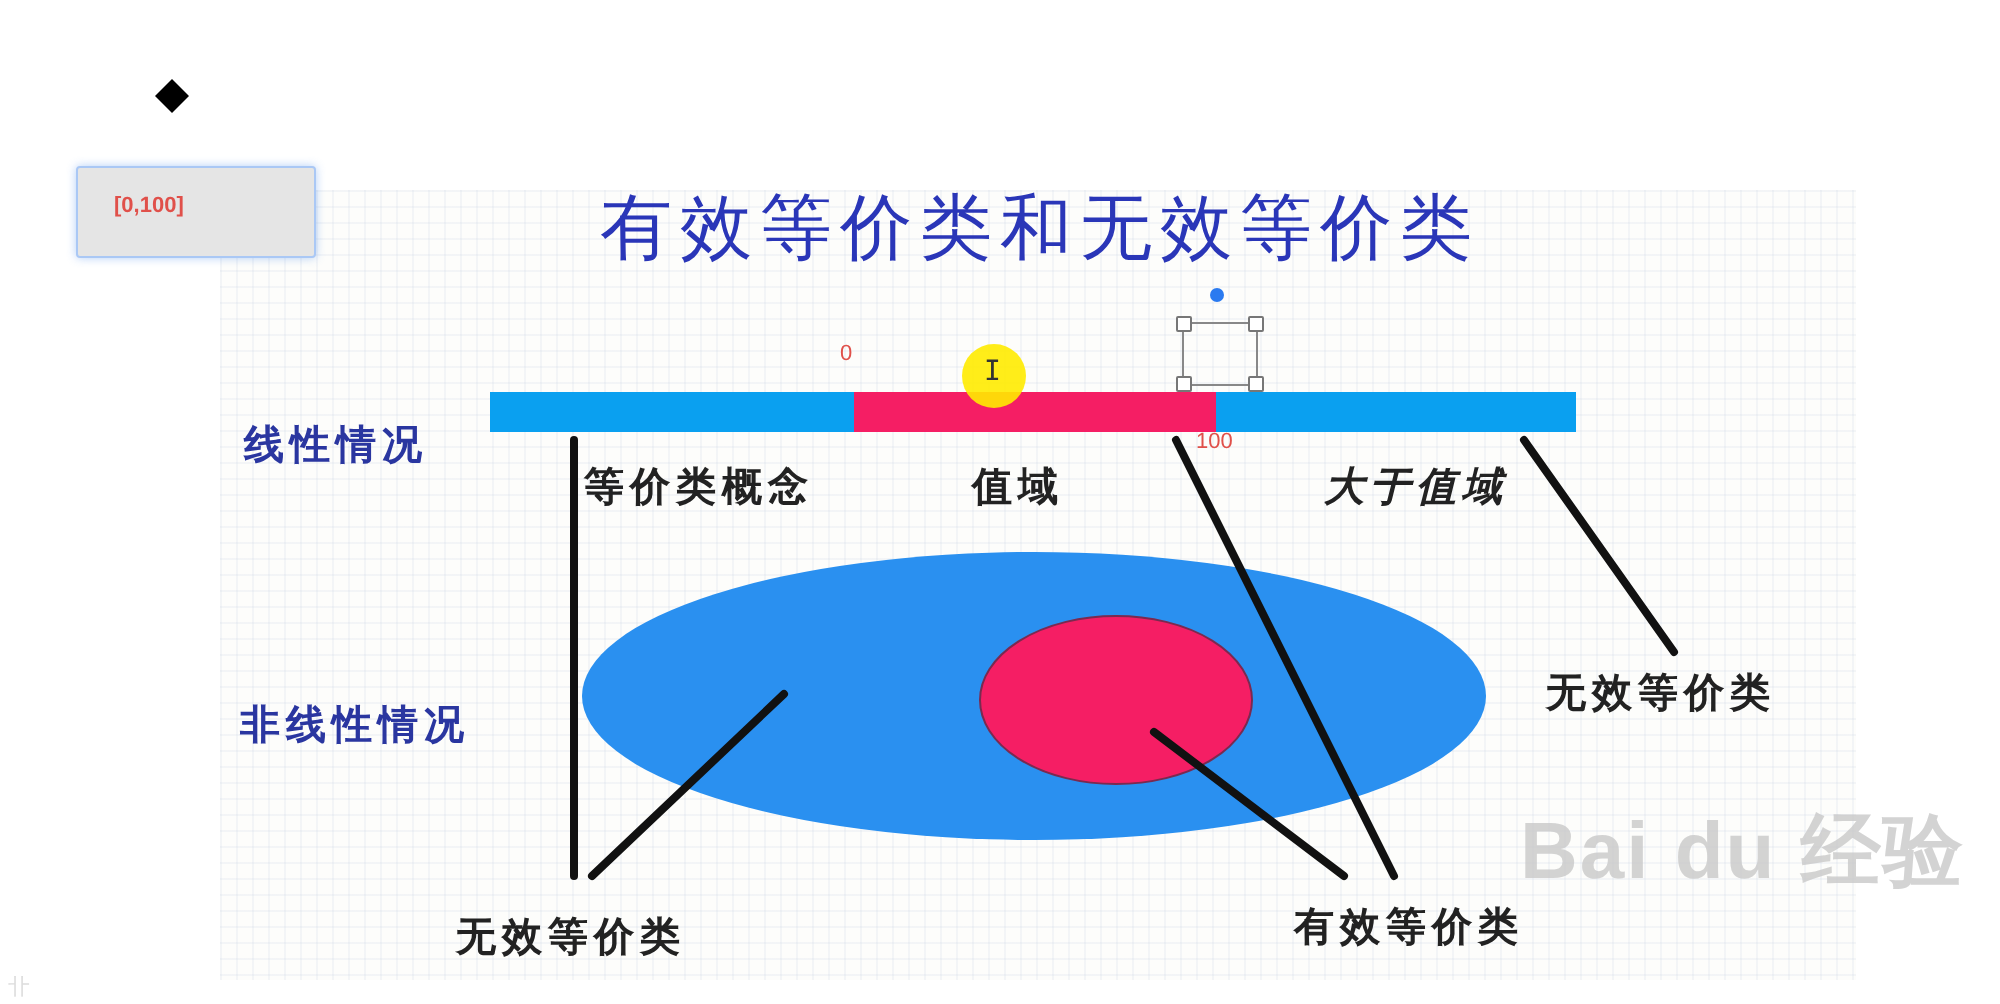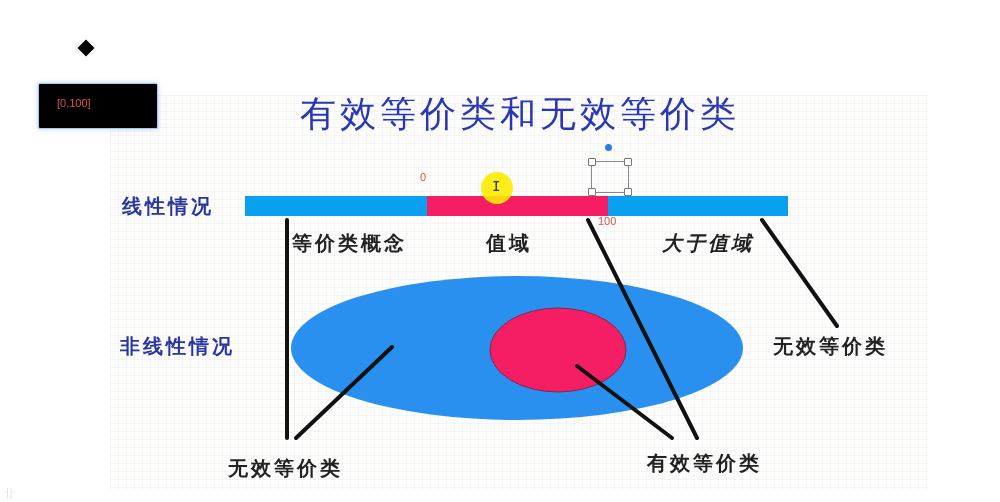--- a/index.html
+++ b/index.html
@@ -6,25 +6,25 @@
   body { width:1000px; height:502px; background:#ffffff; position:relative; overflow:hidden;
          font-family:"DejaVu Sans", sans-serif; }
   .bullet-line { position:absolute; left:80px; top:38px; font-size:21px; color:#111; letter-spacing:0.5px; white-space:nowrap; }
   .bullet-line .diamond { display:inline-block; width:12px; height:12px; background:#000; transform:rotate(45deg); margin-right:14px; position:relative; top:-3px; }
   .panel { position:absolute; left:110px; top:95px; width:818px; height:395px;
            background-color:#fdfdfb;
            background-image:
              linear-gradient(rgba(200,210,225,0.18) 1px, transparent 1px),
              linear-gradient(90deg, rgba(200,210,225,0.18) 1px, transparent 1px);
            background-size:8px 8px; }
-  .input-box { position:absolute; left:38px; top:83px; width:118px; height:44px; background:#000000;
-               border:1.5px solid #aac8f5; box-shadow:0 0 5px rgba(90,150,240,0.45); border-radius:2px; }
+  .input-box { position:absolute; left:38px; top:83px; width:118px; height:44px; background:#e5e5e5;
+               border:1.5px solid #aac8f5; box-shadow:0 0 5px rgba(90,150,240,0.45); border-radius:2px;font-weight:bold; }
   .input-box span { position:absolute; left:18px; top:13px; font-size:11px; color:#e0504a; font-family:"Liberation Sans", sans-serif; }
   .title { position:absolute; left:300px; top:90px; font-size:36px; color:#2a36b8; font-family:"DejaVu Serif", serif; letter-spacing:4px; white-space:nowrap; }
-  .side-label { position:absolute; font-size:20px; font-weight:bold; color:#2a36a0; font-family:"DejaVu Serif", serif; letter-spacing:3px; white-space:nowrap; }
+  .side-label { position:absolute; font-size:20px; font-weight:bold; color:#2a36a0; font-family:"DejaVu Serif", serif; letter-spacing:3px; white-space:nowrap;margin-top:16px; }
   .cap { position:absolute; font-size:20px; font-weight:bold; color:#222; font-family:"DejaVu Serif", serif; letter-spacing:3px; white-space:nowrap; }
   .bar { position:absolute; top:196px; height:20px; }
   .tick { position:absolute; font-size:11px; color:#e0504a; font-family:"Liberation Sans", sans-serif; }
   .sel-box { position:absolute; left:591px; top:161px; width:36px; height:30px; border:1px solid #888; }
   .sel-box .h { position:absolute; width:6px; height:6px; background:#fff; border:1px solid #777; border-radius:1px; }
   .sel-box span { position:absolute; left:6px; top:9px; font-size:11px; color:#e0504a; font-family:"Liberation Sans", sans-serif;margin-top:44px; }
   .rot-dot { position:absolute; left:605px; top:144px; width:7px; height:7px; border-radius:50%; background:#2a7af0; }
   .cursor-hl { position:absolute; left:481px; top:172px; width:32px; height:32px; border-radius:50%; background:rgba(255,235,0,0.9); }
   .cursor-ibeam { position:absolute; left:492px; top:178px; font-size:14px; font-family:"DejaVu Sans Mono", monospace; color:#333; }
   .watermark { position:absolute; left:760px; top:398px; color:rgba(200,200,200,0.8); font-family:"Liberation Sans", sans-serif; }
@@ -82,15 +82,16 @@
 </svg>
 
 <div class="cap" style="left:292px; top:230px;">等价类概念</div>
 <div class="cap" style="left:486px; top:230px;">值域</div>
 <div class="cap" style="left:662px; top:230px;font-style:italic;">大于值域</div>
 <div class="cap" style="left:773px; top:333px;">无效等价类</div>
 <div class="cap" style="left:228px; top:455px;">无效等价类</div>
 <div class="cap" style="left:647px; top:450px;">有效等价类</div>
 
 <div class="watermark">
+  <div class="brand">Bai du 经验</div>
 </div>
 
 <div class="corner-mark">卝</div>
 
 </body></html>

